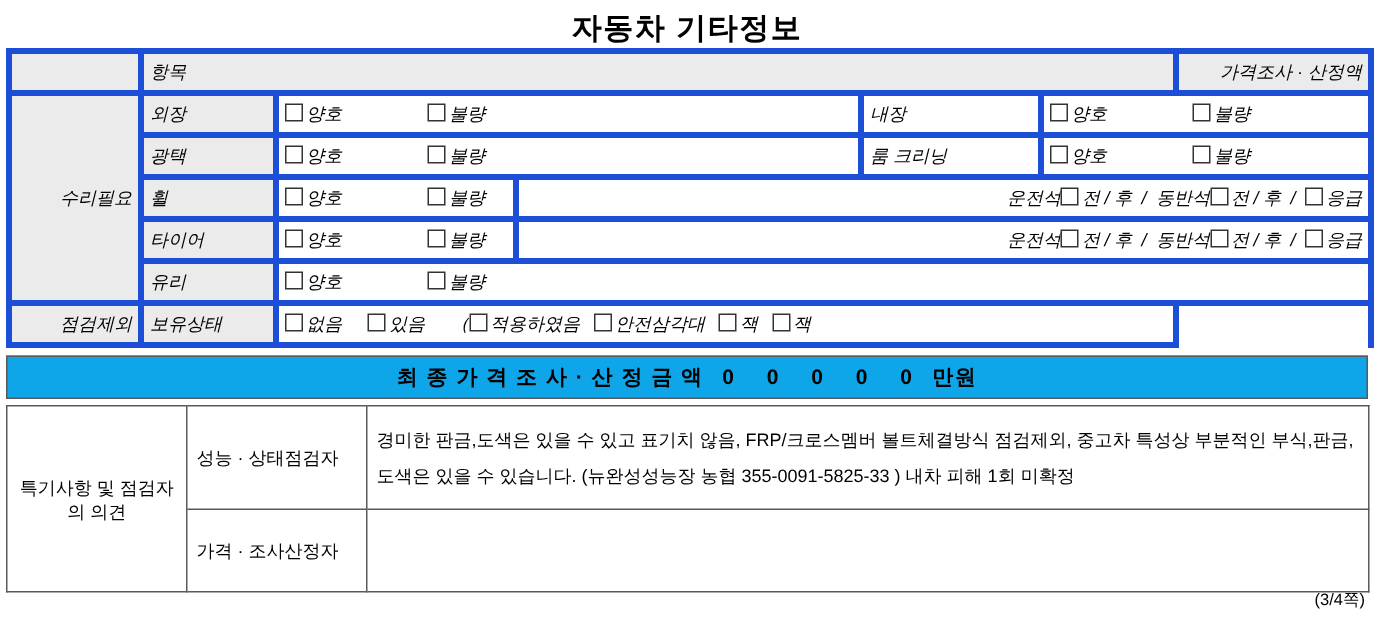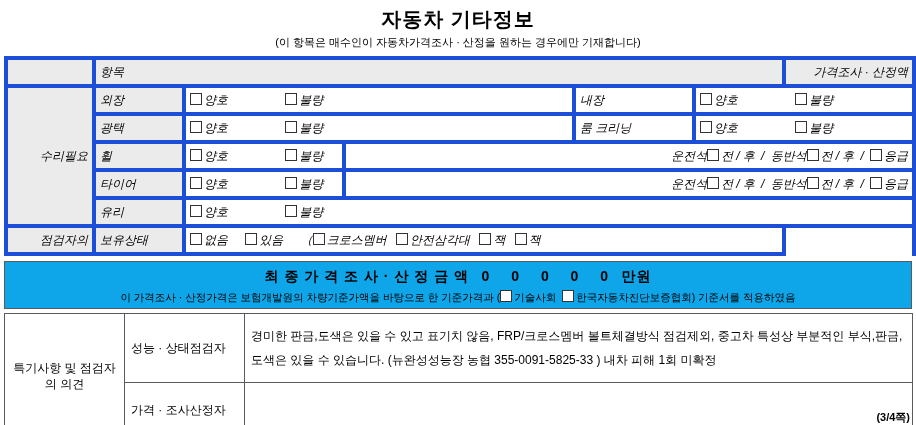--- a/index.html
+++ b/index.html
@@ -122,33 +122,32 @@
     padding-left: 6px;
   }
   .op-text {
     line-height: 24px;
     vertical-align: top;
     padding-top: 6px;
   }
   .pagenum {
     position: absolute;
     right: 6px;
-    bottom: 0;
+    bottom: 18px;
     font-size: 11px;
-    font-weight: bold;
+    font-weight: normal;
   }
 </style>
 </head>
 <body>
 
 <div class="page">
 
   <div class="header">
     <div class="doc-title">자동차 기타정보</div>
-    <div class="doc-subtitle">(이 항목은 매수인이 자동차가격조사 · 산정을 원하는 경우에만 기재합니다)</div>
   </div>
 
   <table class="grid">
     <colgroup>
       <col style="width:88px">
       <col style="width:90px">
       <col style="width:160px">
       <col style="width:230px">
       <col style="width:120px">
       <col style="width:90px">
@@ -225,46 +224,43 @@
 
       <tr class="rowh">
         <td class="shaded cellpad">유리</td>
         <td colspan="5">
           <span class="opt"><span class="cb"></span><span>양호</span></span>
           <span class="opt"><span class="cb"></span><span>불량</span></span>
         </td>
       </tr>
 
       <tr class="rowh">
-        <td class="shaded center">점검자의</td>
+        <td class="shaded center">점검제외</td>
         <td class="shaded cellpad">보유상태</td>
         <td colspan="4">
           <span class="opt"><span class="cb"></span><span>없음</span></span>
           <span class="opt"><span class="cb"></span><span>있음</span></span>
           <span class="optgroup">
-            （<span class="cb"></span><span>크로스멤버</span>
+            （<span class="cb"></span><span>적용하였음</span>
             <span class="cb" style="margin-left:6px"></span><span>안전삼각대</span>
             <span class="cb" style="margin-left:6px"></span><span>잭</span>
             <span class="cb" style="margin-left:6px"></span><span>잭</span>
           </span>
         </td>
       </tr>
     </tbody>
   </table>
 
   <div style="position:absolute; left:767px; top:56px; width:145px; height:0;"></div>
 
   <div class="band">
     <div>
       <span class="band-title">최 종  가 격 조 사 · 산 정  금 액</span>
       <span class="band-digits band-title">0 0 0 0 0</span>
       <span class="band-title">만원</span>
-    </div>
-    <div class="band-note">
-      <span>이 가격조사 · 산정가격은 보험개발원의 차량기준가액을 바탕으로 한 기준가격과 (</span><span class="cb"></span><span>기술사회</span><span class="cb" style="margin-left:6px"></span><span>한국자동차진단보증협회</span><span>) 기준서를 적용하였음</span>
     </div>
   </div>
 
   <table class="opinion">
     <colgroup>
       <col style="width:120px">
       <col style="width:120px">
       <col style="width:668px">
     </colgroup>
     <tbody>

